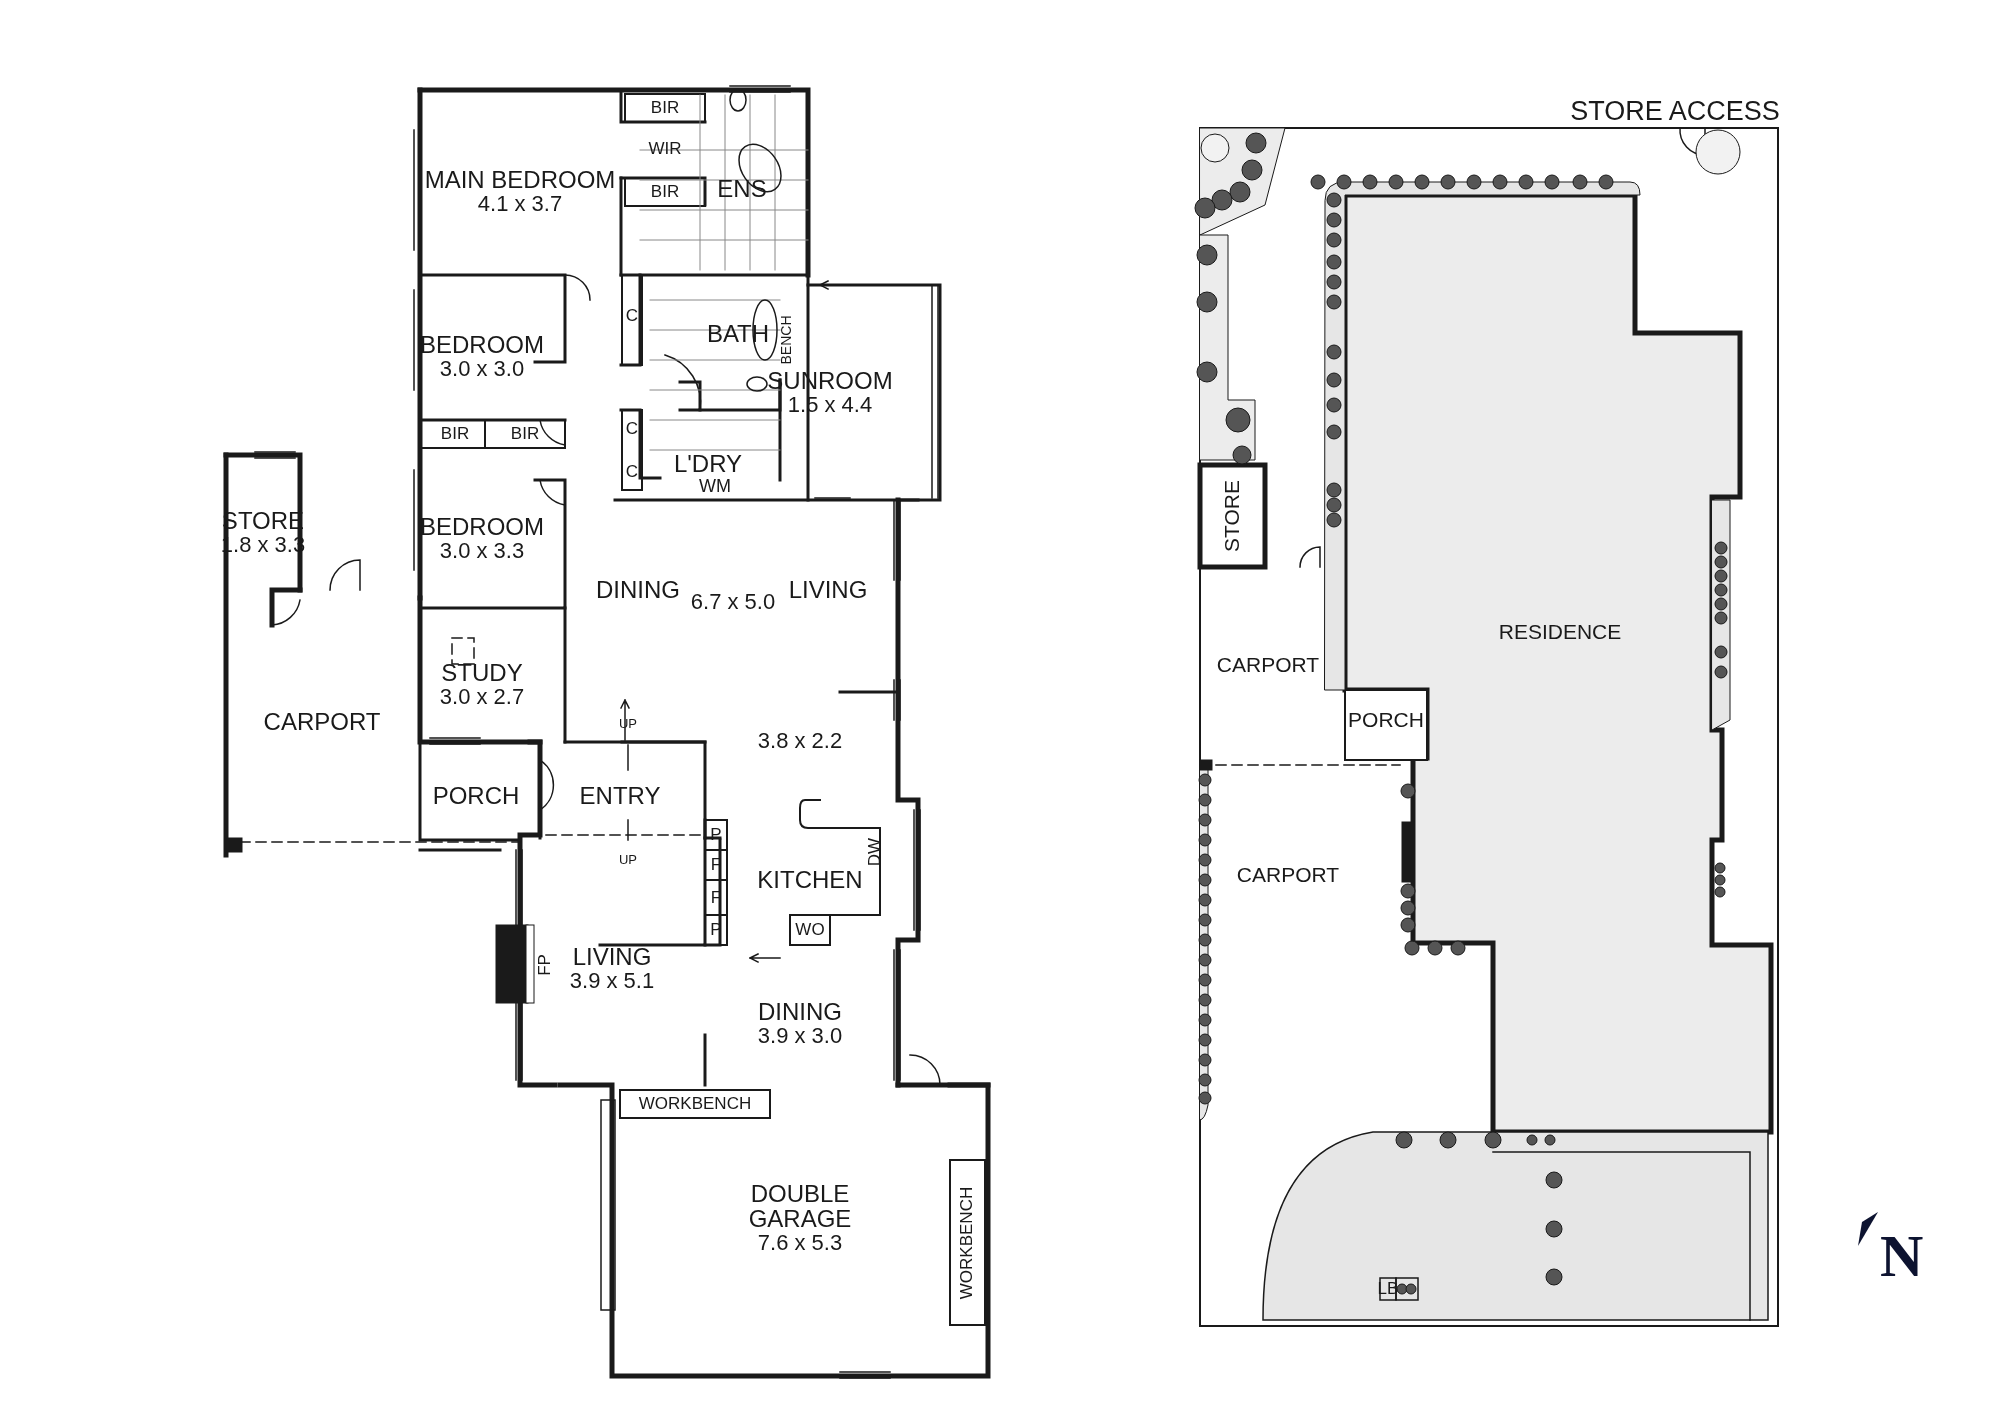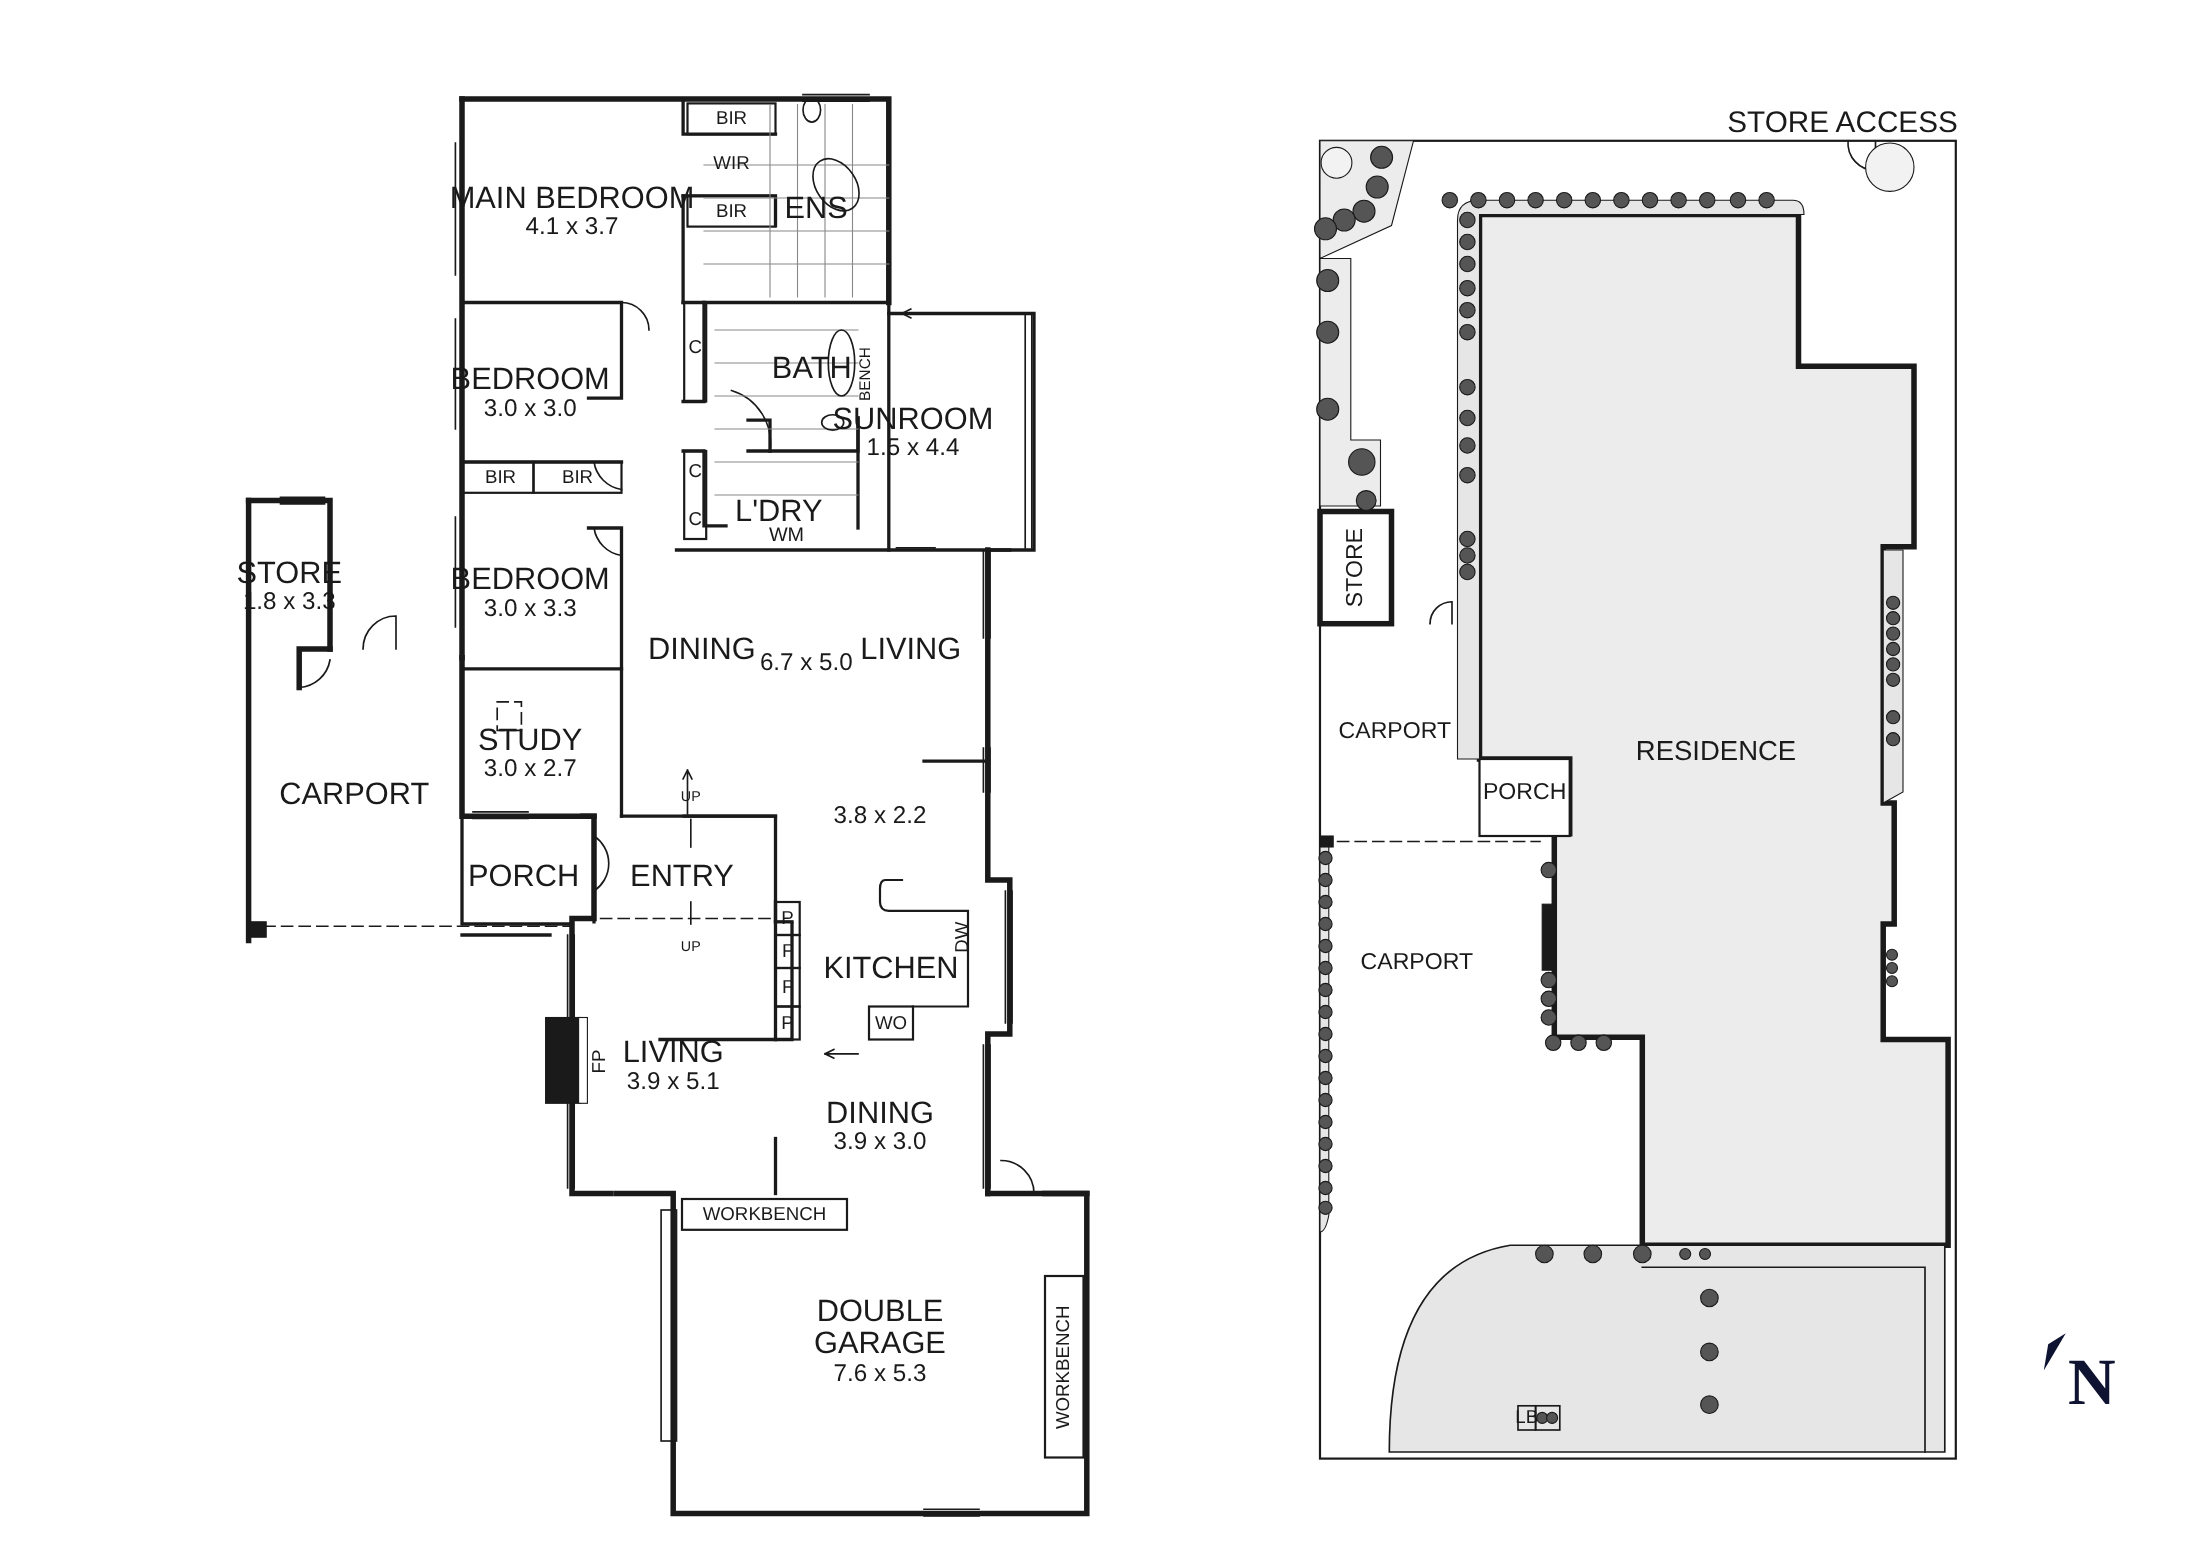--- a/index.html
+++ b/index.html
@@ -1,19 +1,19 @@
 <!DOCTYPE html>
 <html><head>
 <meta charset="utf-8">
 <style>
   html, body { margin:0; padding:0; background:#ffffff; }
   body { width:2000px; height:1413px; position:relative; overflow:hidden; font-family:"Liberation Sans", sans-serif; }
   svg { position:absolute; left:0; top:0; }
   .lbl { position:absolute; color:#1a1a1a; text-align:center; line-height:1.05; white-space:nowrap; transform:translate(-50%,-50%); }
-  .lbl .n { font-size:28px; display:block;margin-top:16px; }
+  .lbl .n { font-size:24px; display:block;margin-top:16px; }
   .lbl .d { font-size:22px; display:block; }
   .sm { font-size:17px; }
   .vert { transform:translate(-50%,-50%) rotate(-90deg); }
   .north { position:absolute; left:1858px; top:1212px; width:70px; height:70px; }
   .north .n-letter { position:absolute; left:22px; top:10px; font-family:"Liberation Serif", serif; font-size:60px; font-weight:bold; color:#0d1330; }
 </style>
 </head>
 <body>
 
 <svg width="2000" height="1413" viewBox="0 0 2000 1413">
@@ -340,21 +340,21 @@
 <span class="lbl sm vert" style="left:545px;top:965px">FP</span>
 <span class="lbl sm" style="left:695px;top:1104px">WORKBENCH</span>
 <span class="lbl sm vert" style="left:967px;top:1243px">WORKBENCH</span>
 <span class="lbl sm" style="left:628px;top:724px;font-size:13px">UP</span>
 <span class="lbl sm" style="left:628px;top:860px;font-size:13px">UP</span>
 
 <span class="lbl" style="left:1675px;top:111px;font-size:27px">STORE ACCESS</span>
 <span class="lbl vert" style="left:1232px;top:516px;font-size:21px">STORE</span>
 <span class="lbl" style="left:1268px;top:665px;font-size:21px">CARPORT</span>
 <span class="lbl" style="left:1386px;top:720px;font-size:21px">PORCH</span>
-<span class="lbl" style="left:1560px;top:683px;font-size:25px">RESIDENCE</span>
+<span class="lbl" style="left:1560px;top:632px;font-size:21px">RESIDENCE</span>
 <span class="lbl" style="left:1288px;top:875px;font-size:21px">CARPORT</span>
 <span class="lbl" style="left:1388px;top:1289px;font-size:17px">LB</span>
 
 <div class="north">
   <svg width="70" height="70">
       <path d="M0 34 L20 0 L4 10 Z" fill="#0d1330"></path>
     </svg>
   <span class="n-letter">N</span>
 </div>
 

